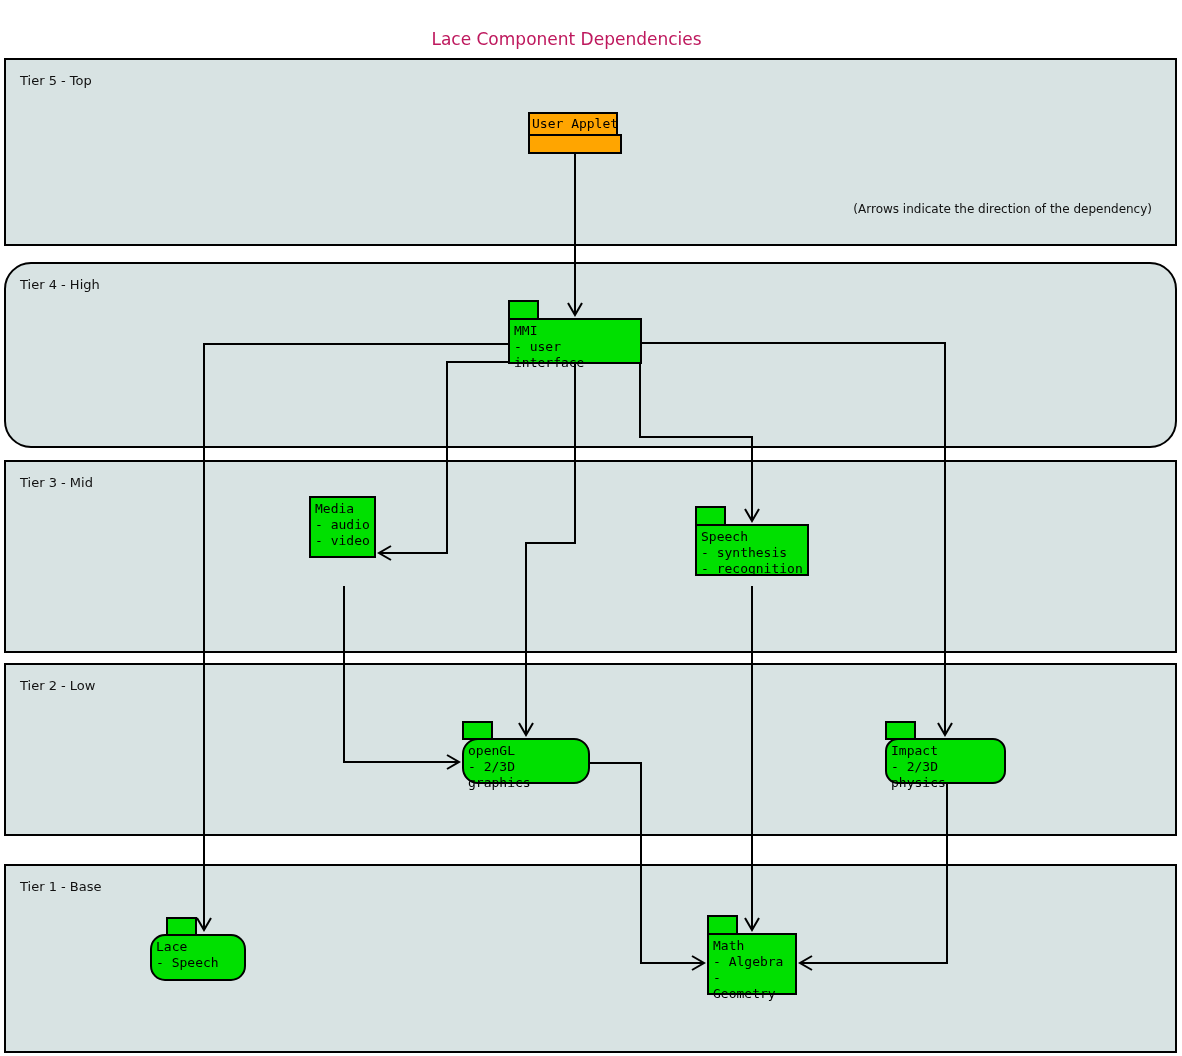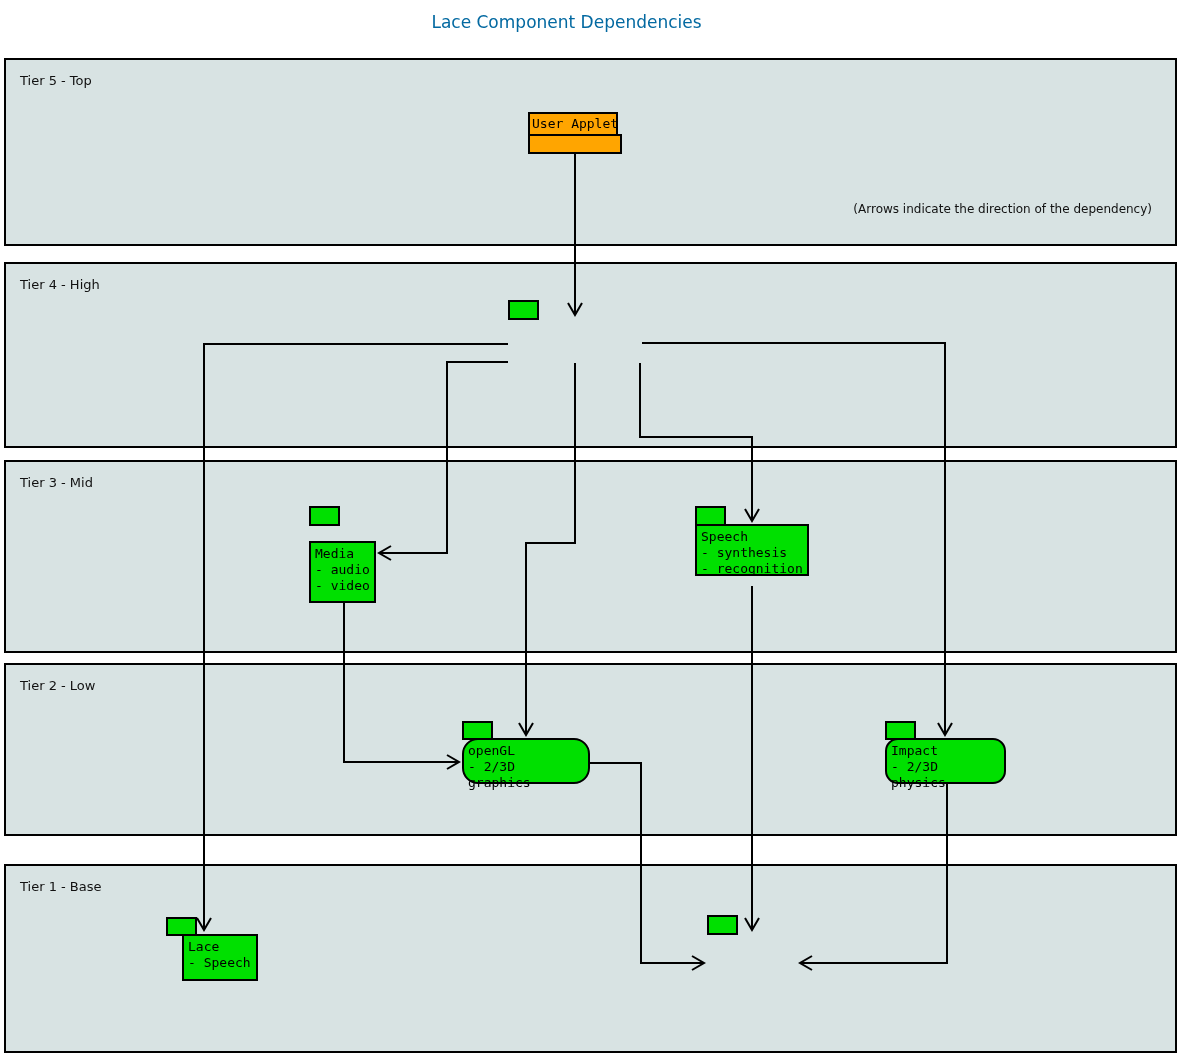--- a/index.html
+++ b/index.html
@@ -7,36 +7,36 @@
   #canvas {
     position: relative;
     width: 1182px;
     height: 1056px;
     background: #ffffff;
     font-family: "DejaVu Sans", sans-serif;
     overflow: hidden;
   }
   #diagram-title {
     position: absolute;
-    top: 12px; left: 0; width: 1133px;
+    top: 29px; left: 0; width: 1133px;
     text-align: center;
     font-size: 17px;
-    color: #0369a1;
+    color: #be185d;
     z-index: 4;
   }
   .tier-band {
     position: absolute;
     left: 4px;
     width: 1173px;
     background: #d8e3e3;
     border: 2px solid #000000;
     z-index: 1;
   }
   #tier-5 { top: 58px;  height: 188px; padding-left: 24px; }
-  #tier-4 { top: 262px; height: 186px; }
+  #tier-4 { top: 262px; height: 186px; border-radius: 27px; }
   #tier-3 { top: 460px; height: 193px; }
   #tier-2 { top: 663px; height: 173px; padding-left: 8px; }
   #tier-1 { top: 864px; height: 189px; }
   .tier-label {
     position: absolute;
     top: 13px; left: 14px;
     font-size: 13px;
     color: #111111;
   }
   #note {
@@ -66,33 +66,33 @@
   .pkg-body { padding: 3px 4px 0 4px; line-height: 16px; }
   .pkg-tab.labeled { padding: 1px 2px 0 2px; line-height: 18px; white-space: nowrap; }
   
   #applet-tab  { left: 528px; top: 112px; width: 90px;  height: 24px; }
   #applet-body { left: 528px; top: 134px; width: 94px;  height: 20px; }
   
   #mmi-tab  { left: 508px; top: 300px; width: 31px; height: 20px; }
   #mmi-body { left: 508px; top: 318px; width: 134px; height: 46px; }
   
   #media-tab  { left: 309px; top: 506px; width: 31px; height: 20px; }
-  #media-body { left: 309px; top: 541px; width: 67px;  height: 62px; }
+  #media-body { left: 309px; top: 496px; width: 67px;  height: 62px; }
   
   #speech-tab  { left: 695px; top: 506px; width: 31px; height: 20px; }
   #speech-body { left: 695px; top: 524px; width: 114px; height: 52px; }
   
   #opengl-tab  { left: 462px; top: 721px; width: 31px; height: 19px; }
   #opengl-body { left: 462px; top: 738px; width: 128px; height: 46px; border-radius: 16px; }
   
   #impact-tab  { left: 885px; top: 721px; width: 31px; height: 19px; }
   #impact-body { left: 885px; top: 738px; width: 121px; height: 46px; border-radius: 13px; }
   
   #lace-tab  { left: 166px; top: 917px; width: 31px; height: 19px; }
-  #lace-body { left: 182px; top: 934px; width: 76px;  height: 47px; }
+  #lace-body { left: 150px; top: 934px; width: 96px;  height: 47px; border-radius: 15px; }
   
   #math-tab  { left: 707px; top: 915px; width: 31px; height: 20px; }
   #math-body { left: 707px; top: 933px; width: 90px;  height: 62px; }
 </style>
 </head>
 <body>
 
 <div id="canvas">
 
   <div id="diagram-title">Lace Component Dependencies</div>
@@ -132,20 +132,24 @@
     <polyline class="edge" points="752,586 752,930" marker-end="url(#arr)"></polyline>
     <polyline class="edge" points="947,784 947,963 800,963" marker-end="url(#arr)"></polyline>
   </svg>
 
   <div class="pkg-tab orange labeled" id="applet-tab">
     <span>User Applet</span>
   </div>
   <div class="pkg-body orange" id="applet-body"></div>
 
   <div class="pkg-tab green" id="mmi-tab"></div>
+  <div class="pkg-body green" id="mmi-body">
+    <div>MMI</div>
+    <div>- user interface</div>
+  </div>
 
   <div class="pkg-tab green" id="media-tab"></div>
   <div class="pkg-body green" id="media-body">
     <div>Media</div>
     <div>- audio</div>
     <div>- video</div>
   </div>
 
   <div class="pkg-tab green" id="speech-tab"></div>
   <div class="pkg-body green" id="speech-body">
@@ -166,14 +170,19 @@
     <div>- 2/3D physics</div>
   </div>
 
   <div class="pkg-tab green" id="lace-tab"></div>
   <div class="pkg-body green" id="lace-body">
     <div>Lace</div>
     <div>- Speech</div>
   </div>
 
   <div class="pkg-tab green" id="math-tab"></div>
+  <div class="pkg-body green" id="math-body">
+    <div>Math</div>
+    <div>- Algebra</div>
+    <div>- Geometry</div>
+  </div>
 
 </div>
 
 </body></html>

